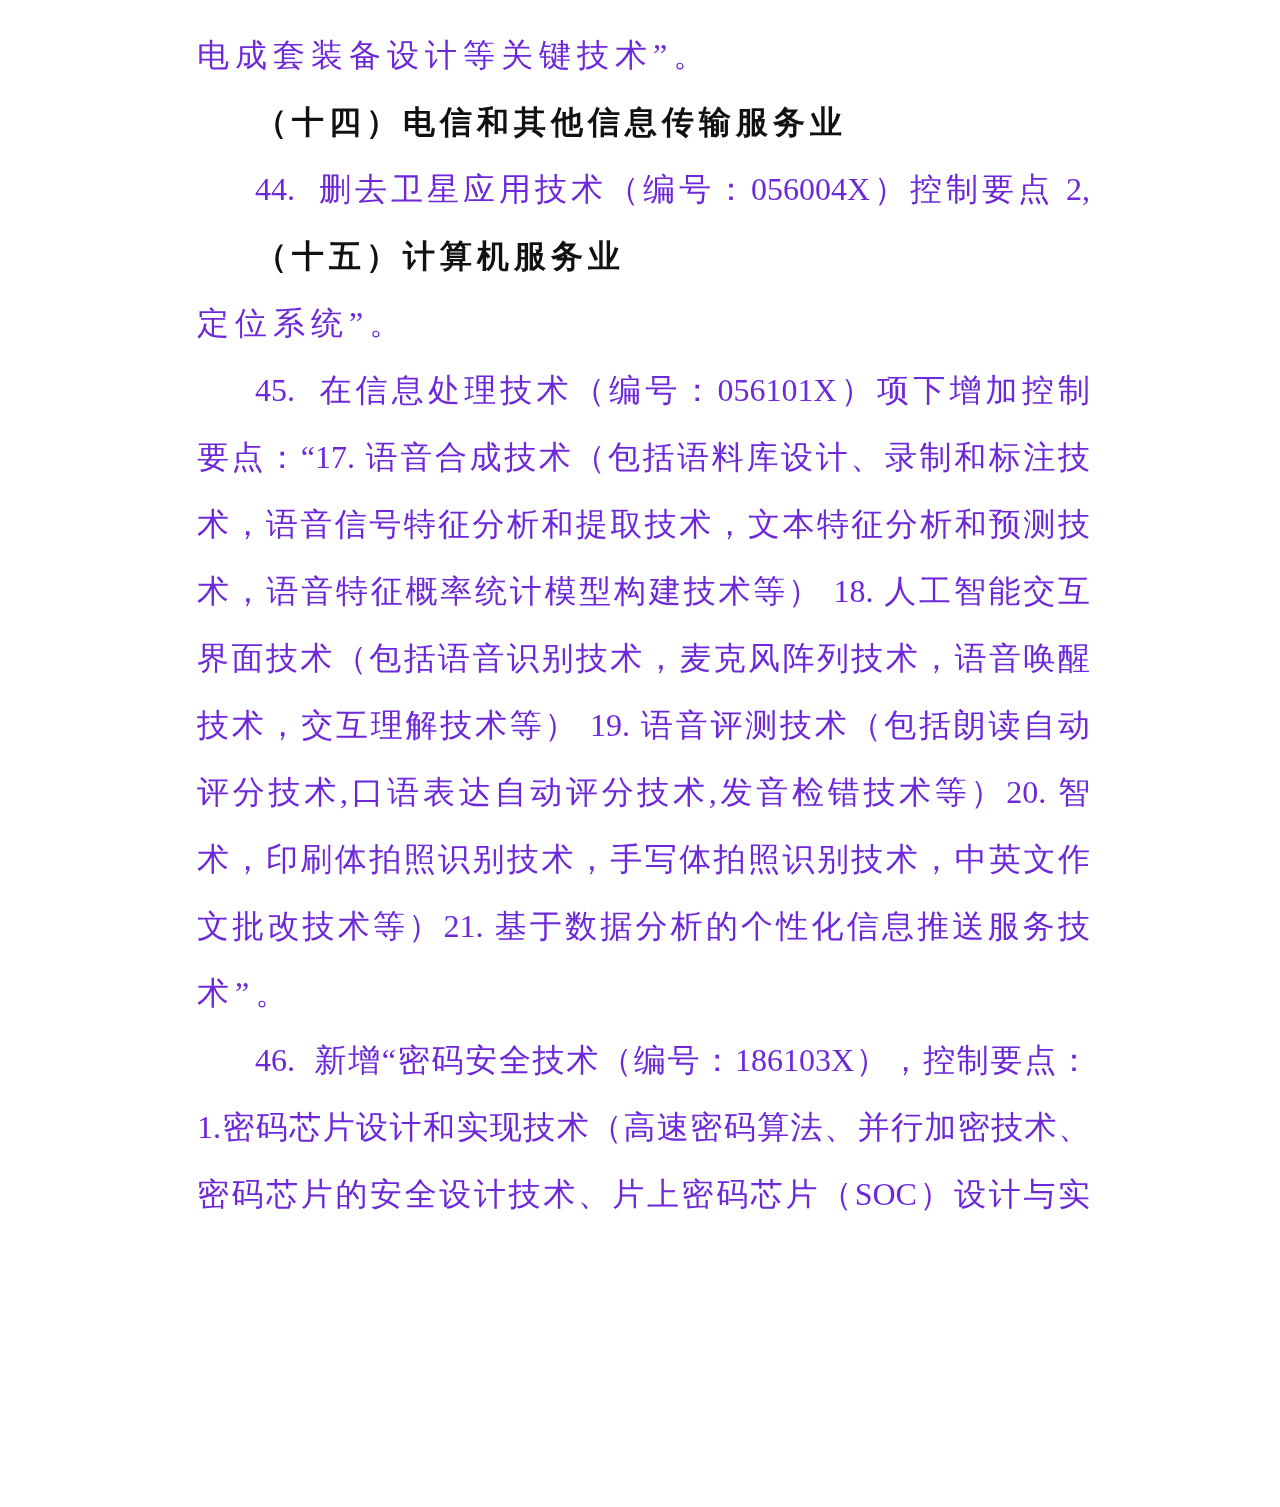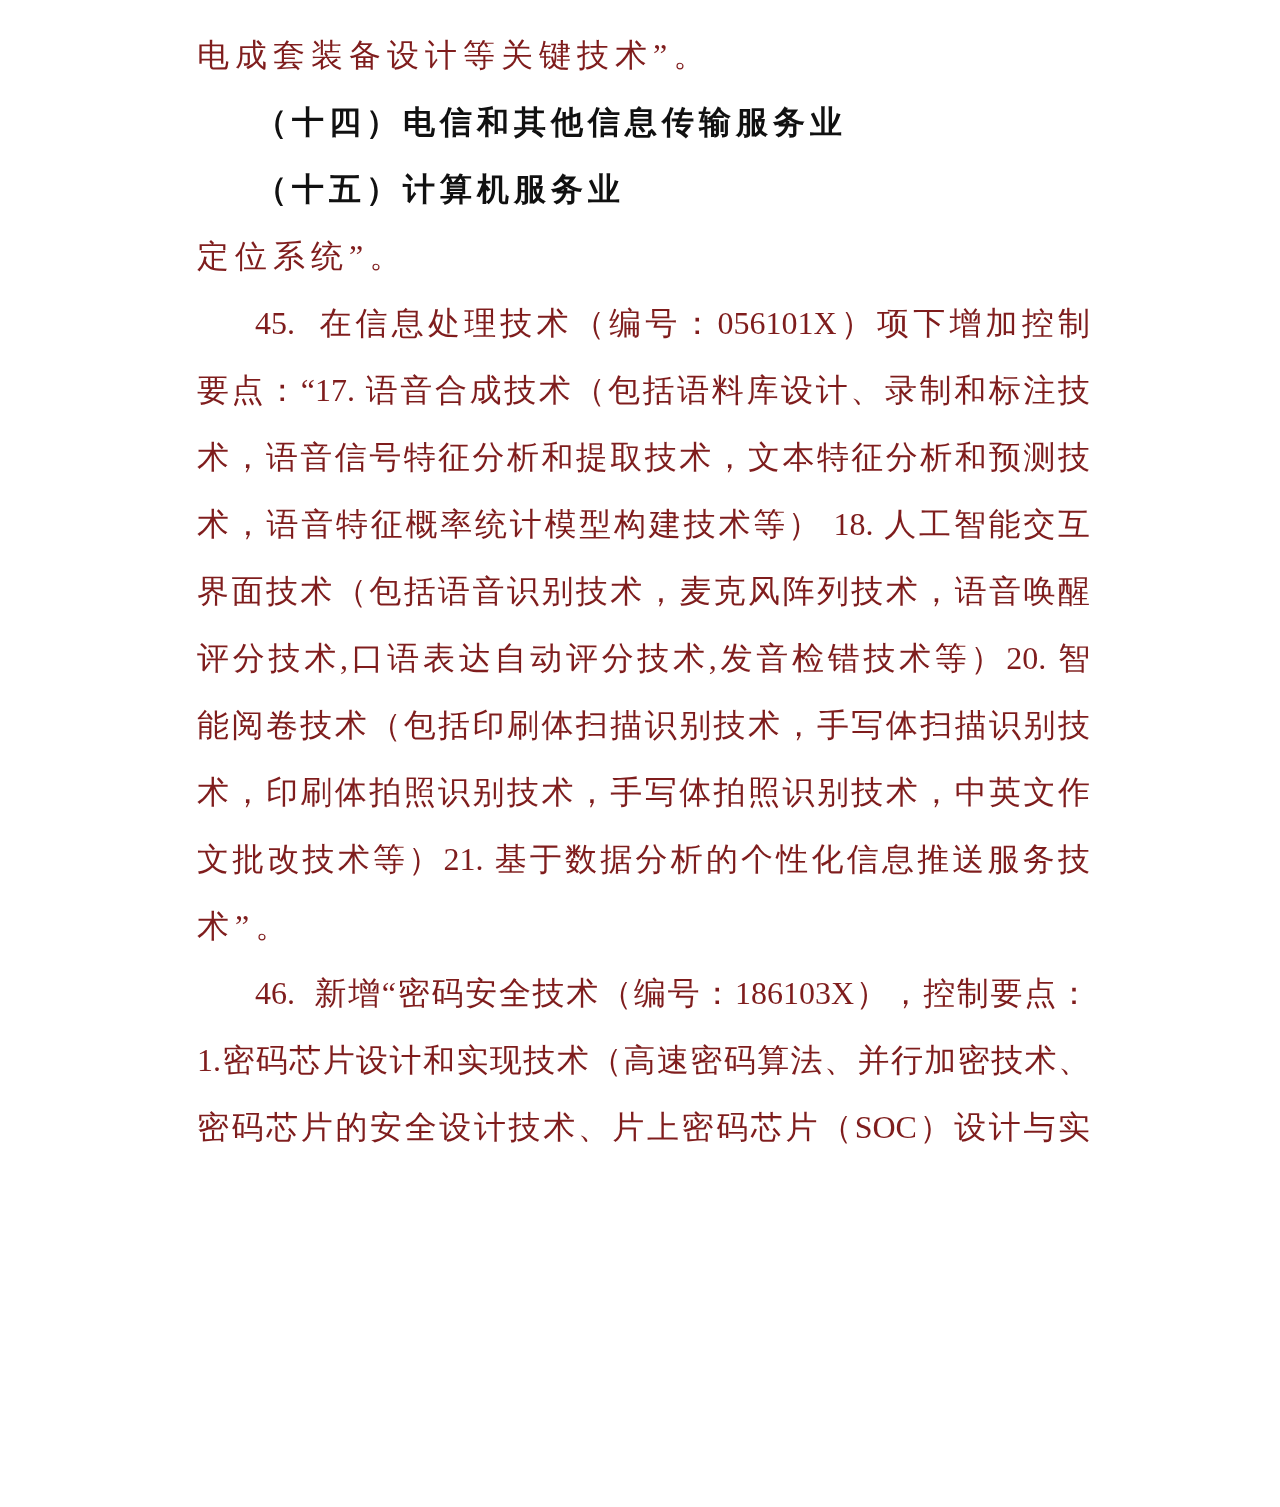--- a/index.html
+++ b/index.html
@@ -17,21 +17,21 @@
   .page {
     position: absolute;
     left: 197px;
     top: 22px;
     width: 893px;
   }
   .line {
     height: 67px;
     line-height: 67px;
     font-size: 32px;
-    color: #7f1d1d;
+    color: #6d28d9;
     white-space: nowrap;
     overflow: visible;
   }
   
   .line.justify {
     white-space: normal;
     text-align: justify;
     text-align-last: justify;
   }
   
@@ -46,28 +46,29 @@
     letter-spacing: 5px;
     color: #111111;
   }
 </style>
 </head>
 <body>
 
 <div class="page" id="doc-page" style="color: rgb(28, 28, 28);">
     <div class="line plain">电成套装备设计等关键技术”。</div>
     <div class="line heading indent plain">（十四）电信和其他信息传输服务业</div>
+    <div class="line indent justify">44.&nbsp; 删去卫星应用技术（编号：056004X）控制要点 2,</div>
     <div class="line heading indent plain">（十五）计算机服务业</div>
     <div class="line plain">定位系统”。</div>
     <div class="line indent justify">45.&nbsp; 在信息处理技术（编号：056101X）项下增加控制</div>
     <div class="line justify">要点：“17. 语音合成技术（包括语料库设计、录制和标注技</div>
     <div class="line justify">术，语音信号特征分析和提取技术，文本特征分析和预测技</div>
     <div class="line justify">术，语音特征概率统计模型构建技术等） 18. 人工智能交互</div>
     <div class="line justify">界面技术（包括语音识别技术，麦克风阵列技术，语音唤醒</div>
+    <div class="line justify">技术，交互理解技术等） 19. 语音评测技术（包括朗读自动</div>
     <div class="line justify">评分技术,口语表达自动评分技术,发音检错技术等）20. 智</div>
-    <div class="line justify">能阅卷技术（包括印刷体扫描识别技术，手写体扫描识别技</div>
     <div class="line justify">术，印刷体拍照识别技术，手写体拍照识别技术，中英文作</div>
     <div class="line justify">文批改技术等）21. 基于数据分析的个性化信息推送服务技</div>
     <div class="line plain">术”。</div>
     <div class="line indent justify">46.&nbsp; 新增“密码安全技术（编号：186103X），控制要点：</div>
     <div class="line justify">1.密码芯片设计和实现技术（高速密码算法、并行加密技术、</div>
     <div class="line justify">密码芯片的安全设计技术、片上密码芯片（SOC）设计与实</div>
   </div>
 
 </body></html>

